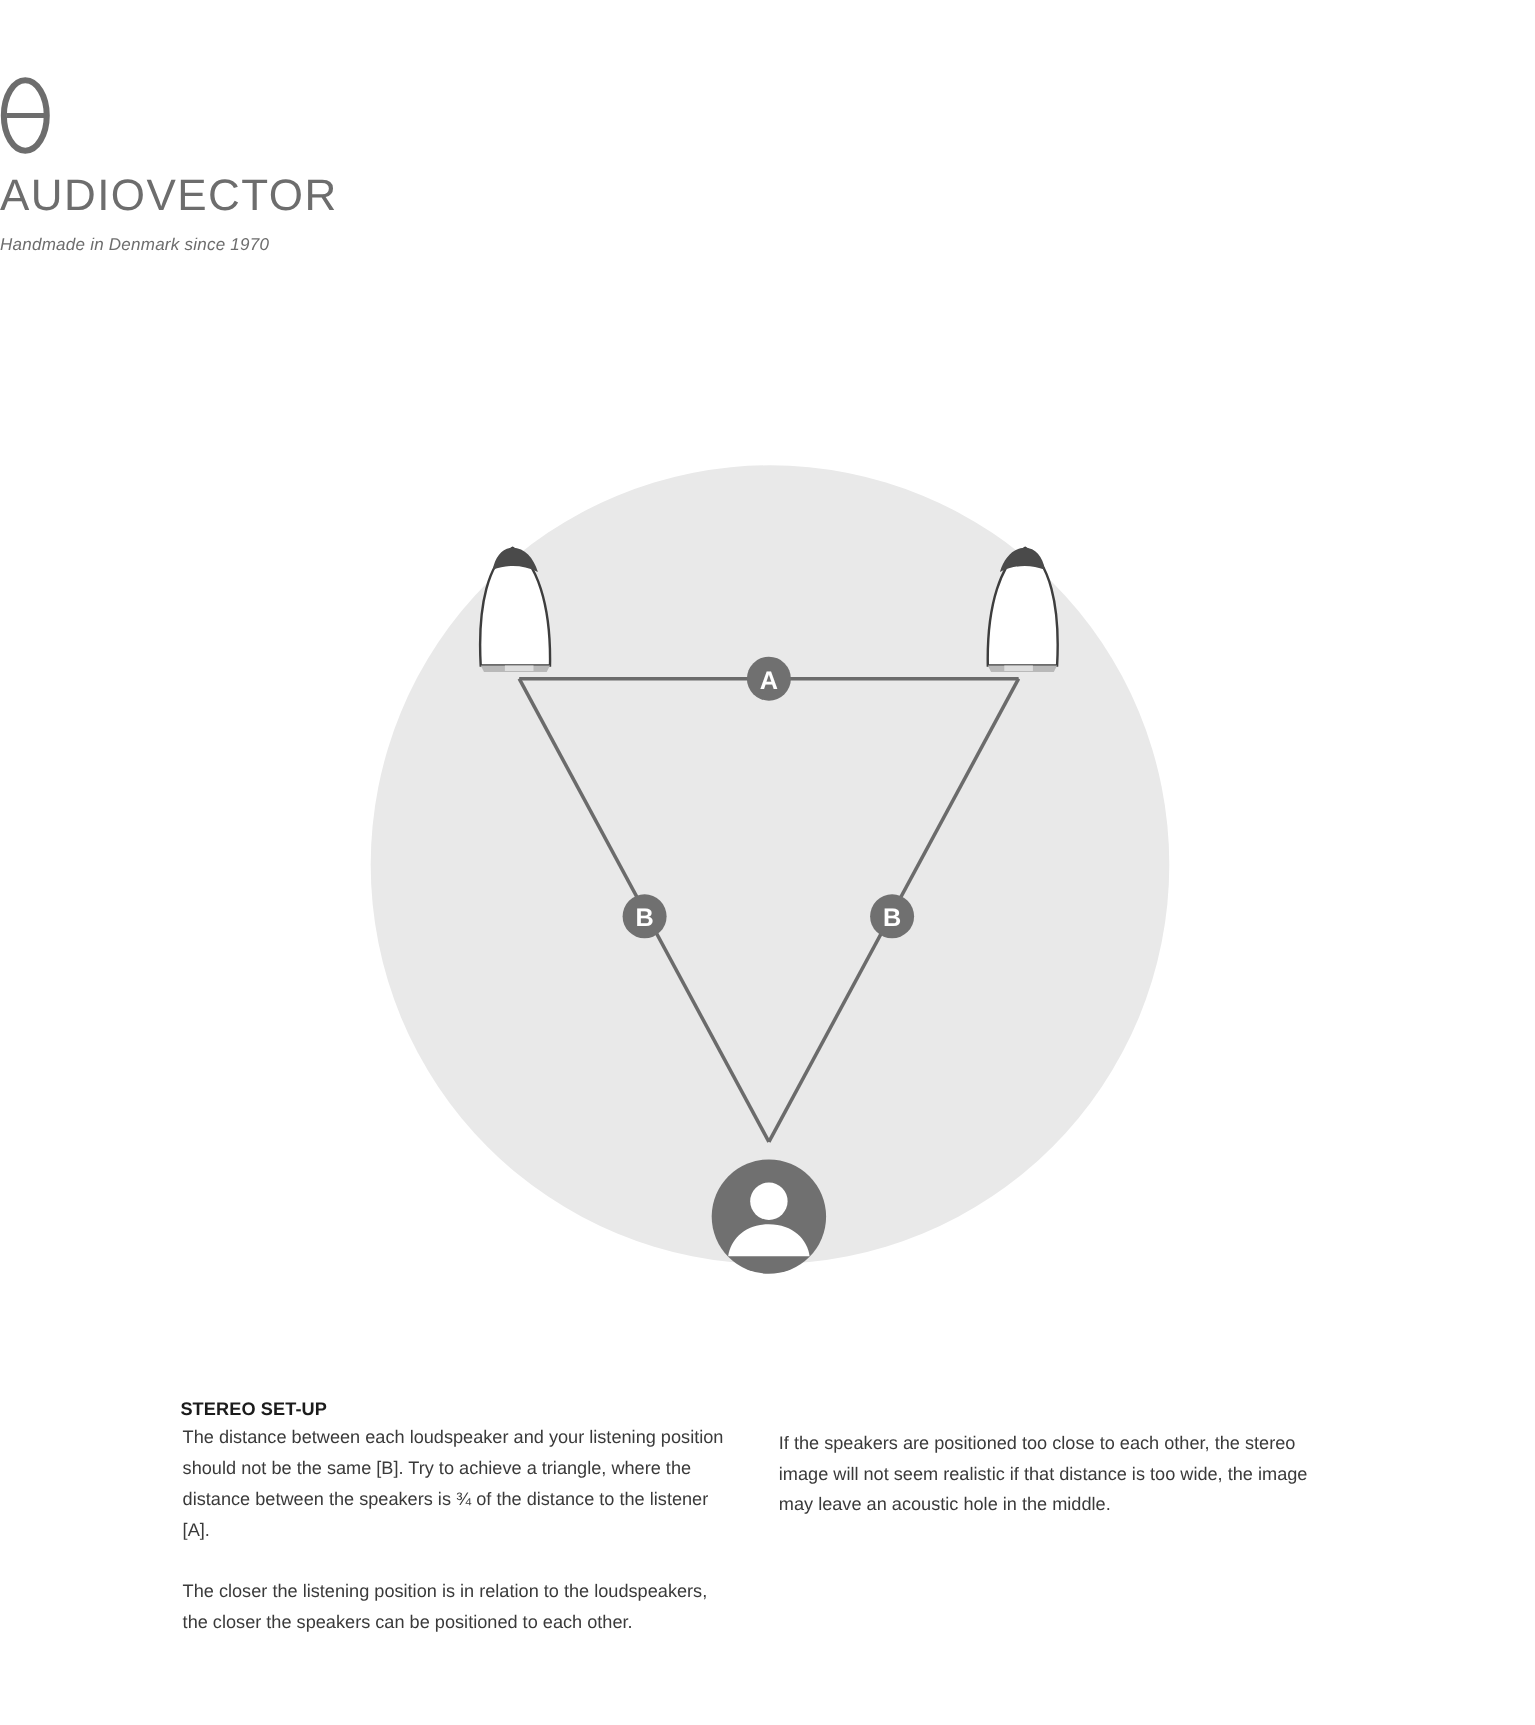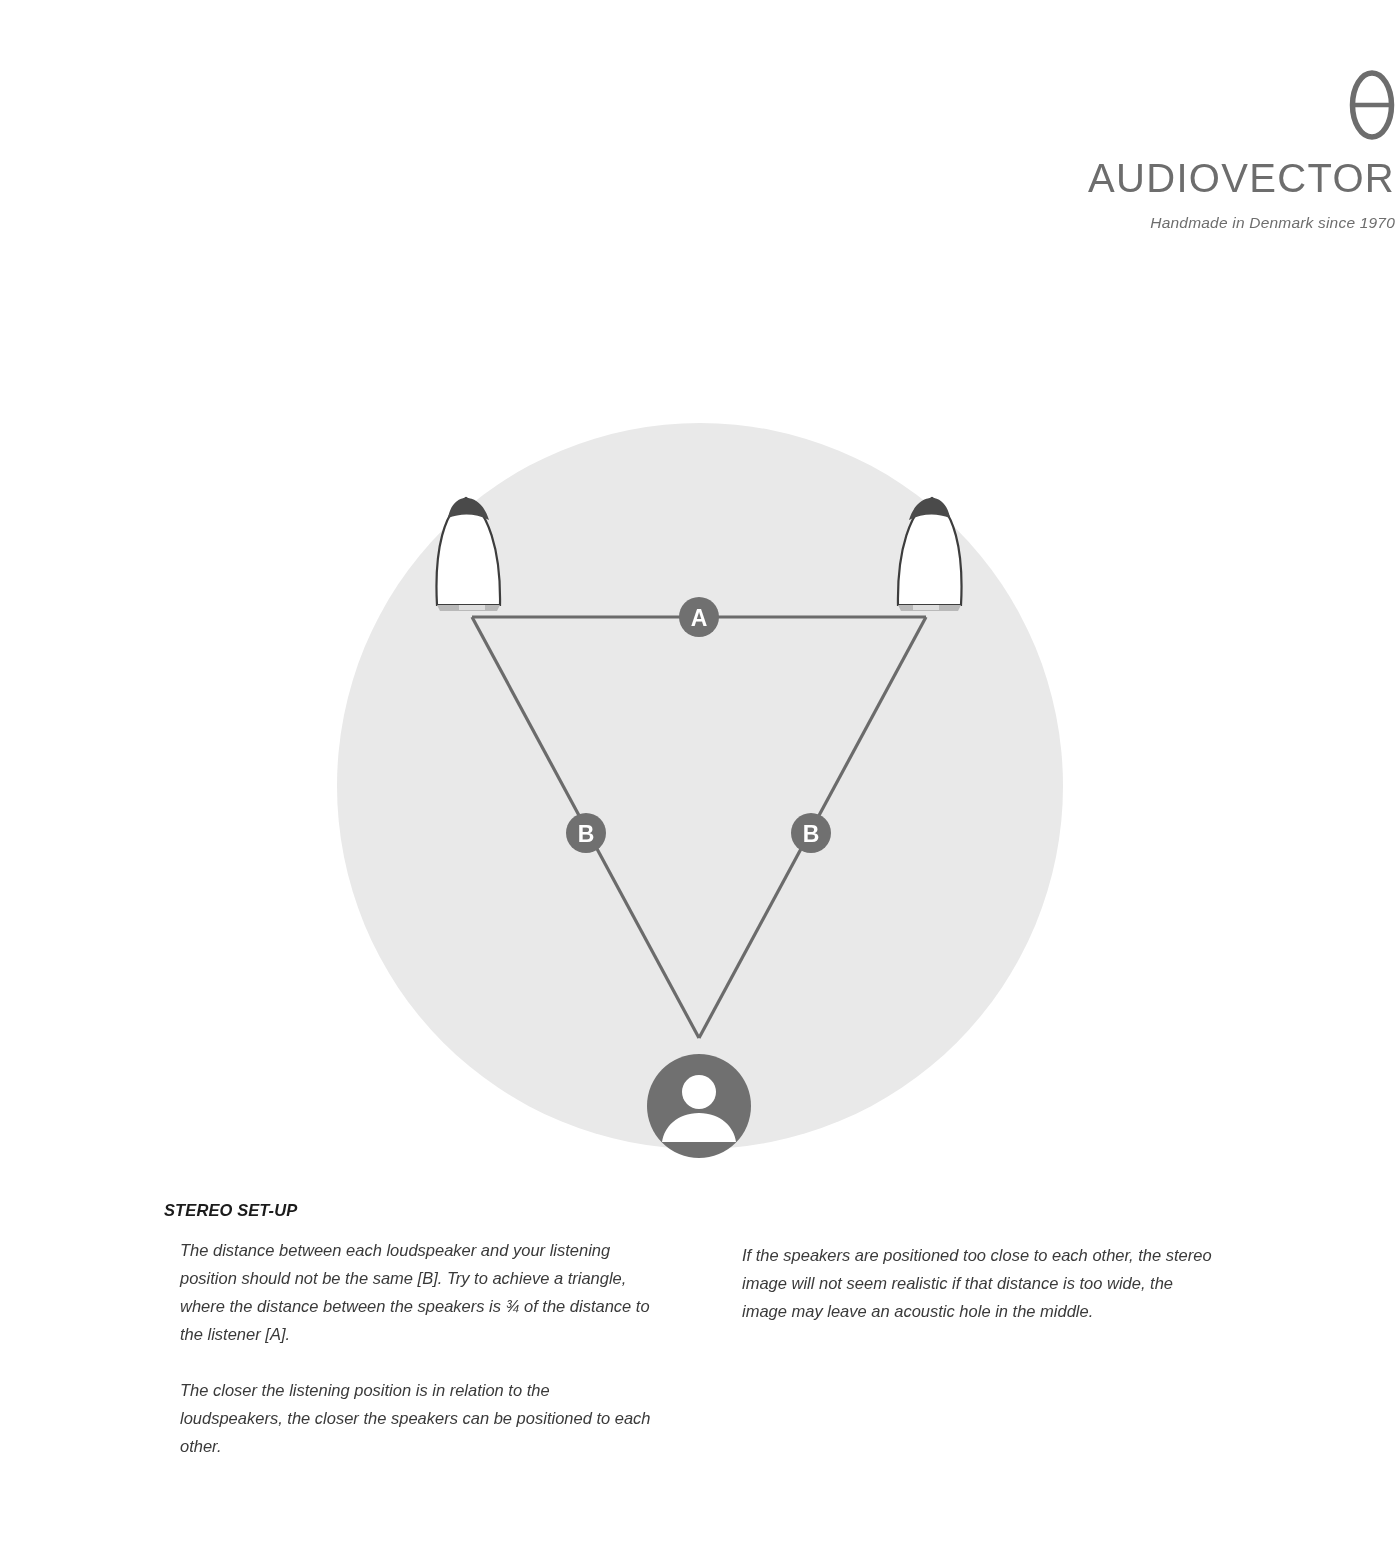--- a/index.html
+++ b/index.html
@@ -19,21 +19,21 @@
 
   
   .brand {
     position: absolute;
     top: 0;
     left: 0;
     width: 1395px;
     padding-top: 70px;
     display: flex;
     flex-direction: column;
-    align-items: flex-end;
+    align-items: flex-start;
   }
   .brand-mark {
     width: 46px;
     height: 70px;
     display: block;
   }
   .brand-name {
     margin-top: 18px;
     font-size: 40px;
     letter-spacing: 1.3px;
@@ -69,47 +69,46 @@
   .badge-text {
     font-family: "Liberation Sans", sans-serif;
     font-size: 23px;
     font-weight: 700;
     fill: #ffffff;
   }
 
   
   .copy {
     position: absolute;
-    top: 1201px;
+    top: 1272px;
     left: 164px;
     width: 1070px;
     display: flex;
-    gap: 54px;
-    font-style: italic;
+    gap: 34px;
   }
   .col {
     width: 508px;
   }
   .col-right {
     width: 508px;
     padding-top: 24px;
   }
   .section-title {
     font-size: 16.5px;
     font-weight: 700;
     color: #1b1b1b;
     letter-spacing: 0.1px;
     margin: 0 0 2px 0;
     display: block;
   }
   .para {
     font-size: 16.5px;
     line-height: 28px;
     color: #3a3a3a;
-    margin: 16px;
+    margin: 2px;
     display: block;
   }
   .para + .para {
     margin-top: 28px;
   }
 </style>
 </head>
 <body>
 
 <div class="brand">

